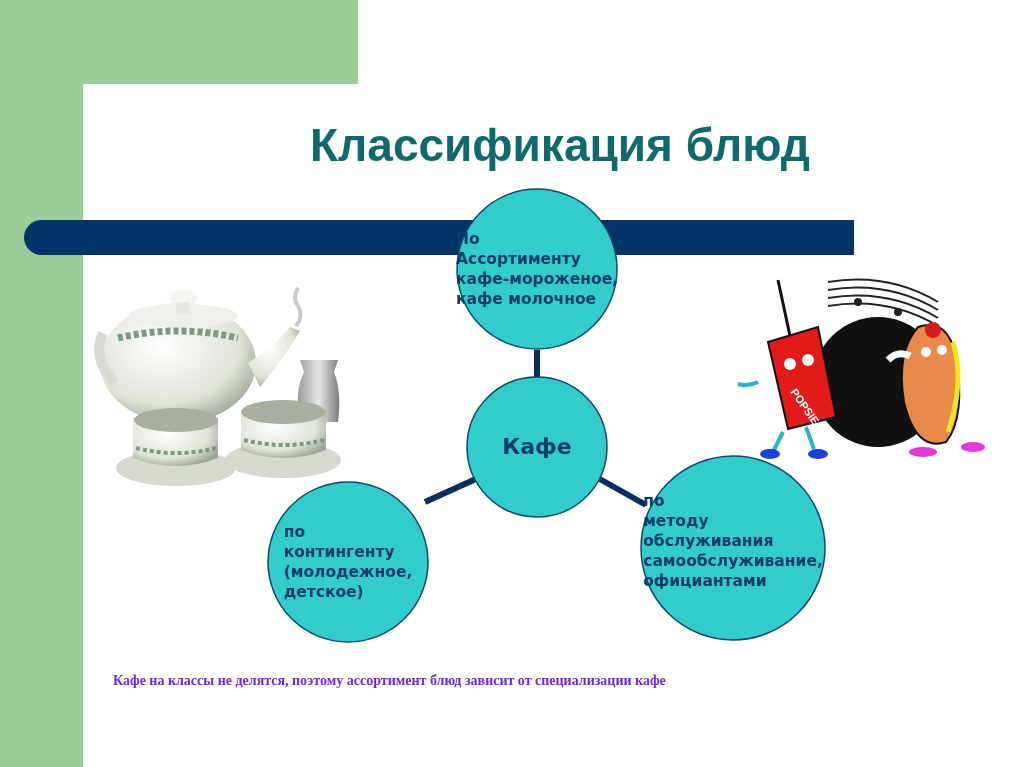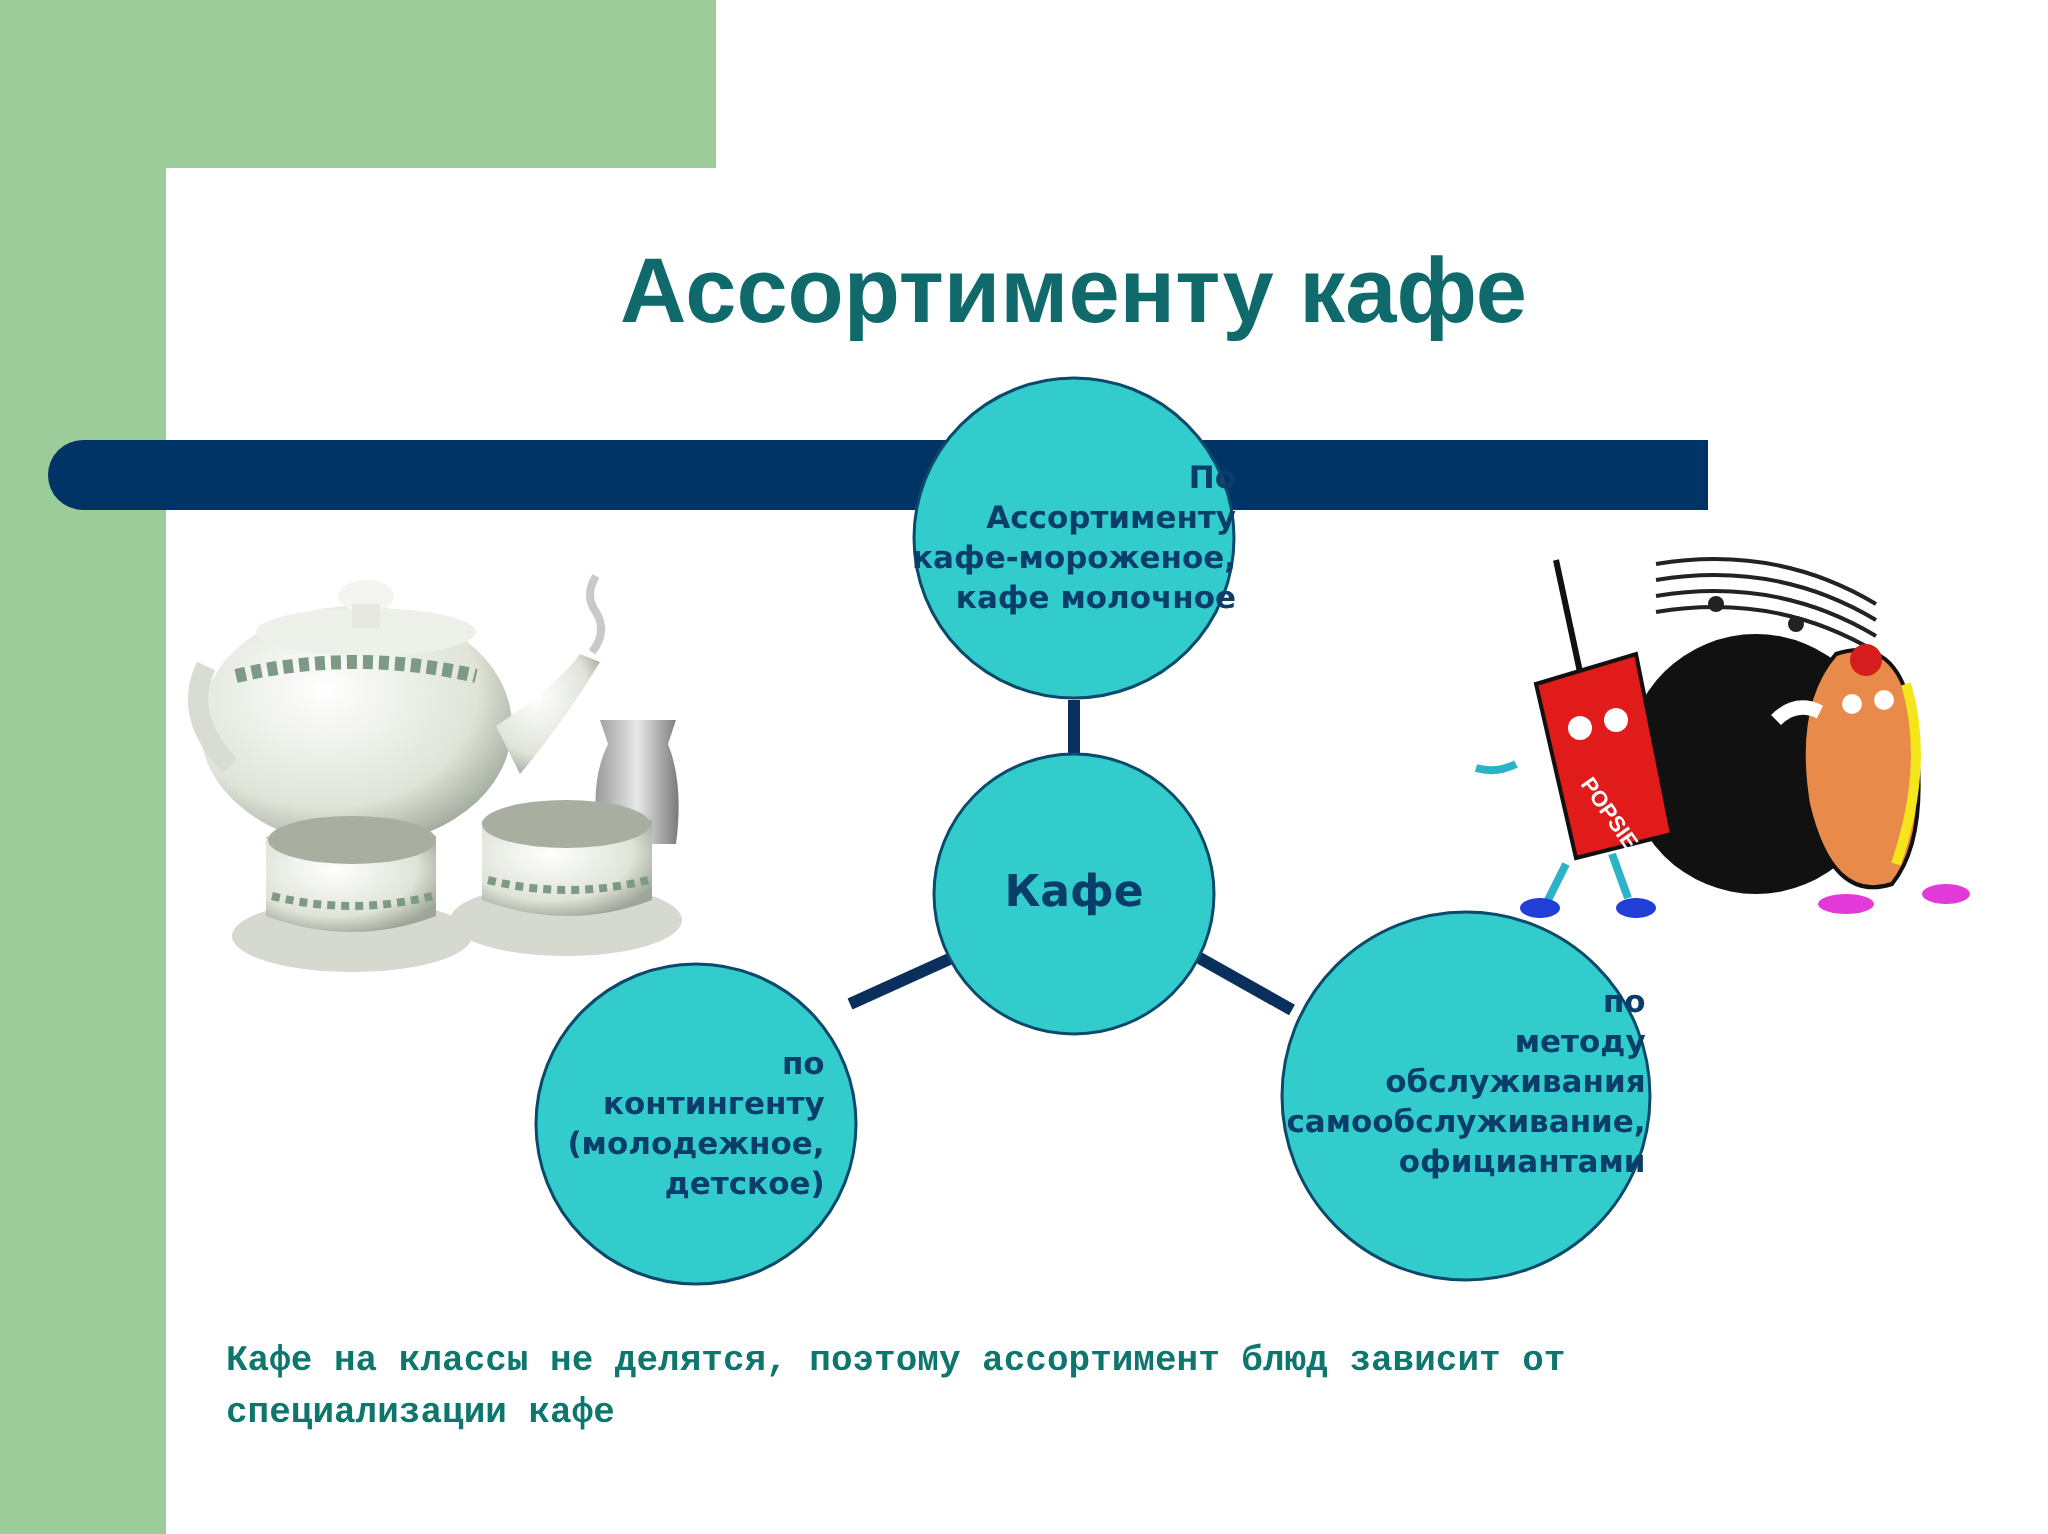--- a/index.html
+++ b/index.html
@@ -19,42 +19,42 @@
       background: #003366; border-radius: 18px 0 0 18px;
     }
     .title {
       position: absolute; left: 310px; top: 118px; width: 560px;
       font-size: 46px; font-weight: bold; color: #106a6c; letter-spacing: 0px;
       white-space: nowrap;
     }
     svg.diagram { position: absolute; left: 0; top: 0; width: 1024px; height: 767px; }
     .node {
       position: absolute; display: flex; align-items: center; justify-content: center;
-      text-align: right; color: #0b3d6b; font-weight: bold; font-size: 15.5px;
+      text-align: left; color: #0b3d6b; font-weight: bold; font-size: 15.5px;
       line-height: 20px; font-family: "DejaVu Sans", sans-serif;
     }
     .node span { white-space: pre-line; }
     .footer {
       position: absolute; left: 113px; top: 668px; width: 800px;
-      font-family: Liberation Mono, monospace; font-weight: bold;
-      font-size: 18px; line-height: 26px; color: #0f766e;
+      font-family: Liberation Serif, serif; font-weight: bold;
+      font-size: 14px; line-height: 26px; color: #6d28d9;
     }
     
     .teaset { position: absolute; left: 88px; top: 268px; width: 280px; height: 230px; }
     .cartoon { position: absolute; left: 728px; top: 272px; width: 260px; height: 190px; }
   </style>
 </head>
 <body>
 
 <div class="green-left"></div>
 <div class="green-top"></div>
 <div class="white-card"></div>
 <div class="nav-bar"></div>
 
-<div class="title">Ассортименту кафе</div>
+<div class="title">Классификация блюд</div>
 
 <svg class="teaset" viewBox="0 0 280 230">
   <defs>
     <radialGradient id="porc" cx="40%" cy="35%" r="70%">
       <stop offset="0%" stop-color="#ffffff"></stop>
       <stop offset="70%" stop-color="#dfe3d8"></stop>
       <stop offset="100%" stop-color="#9ea69a"></stop>
     </radialGradient>
     <linearGradient id="jug" x1="0" x2="1">
       <stop offset="0%" stop-color="#9a9a9a"></stop>

